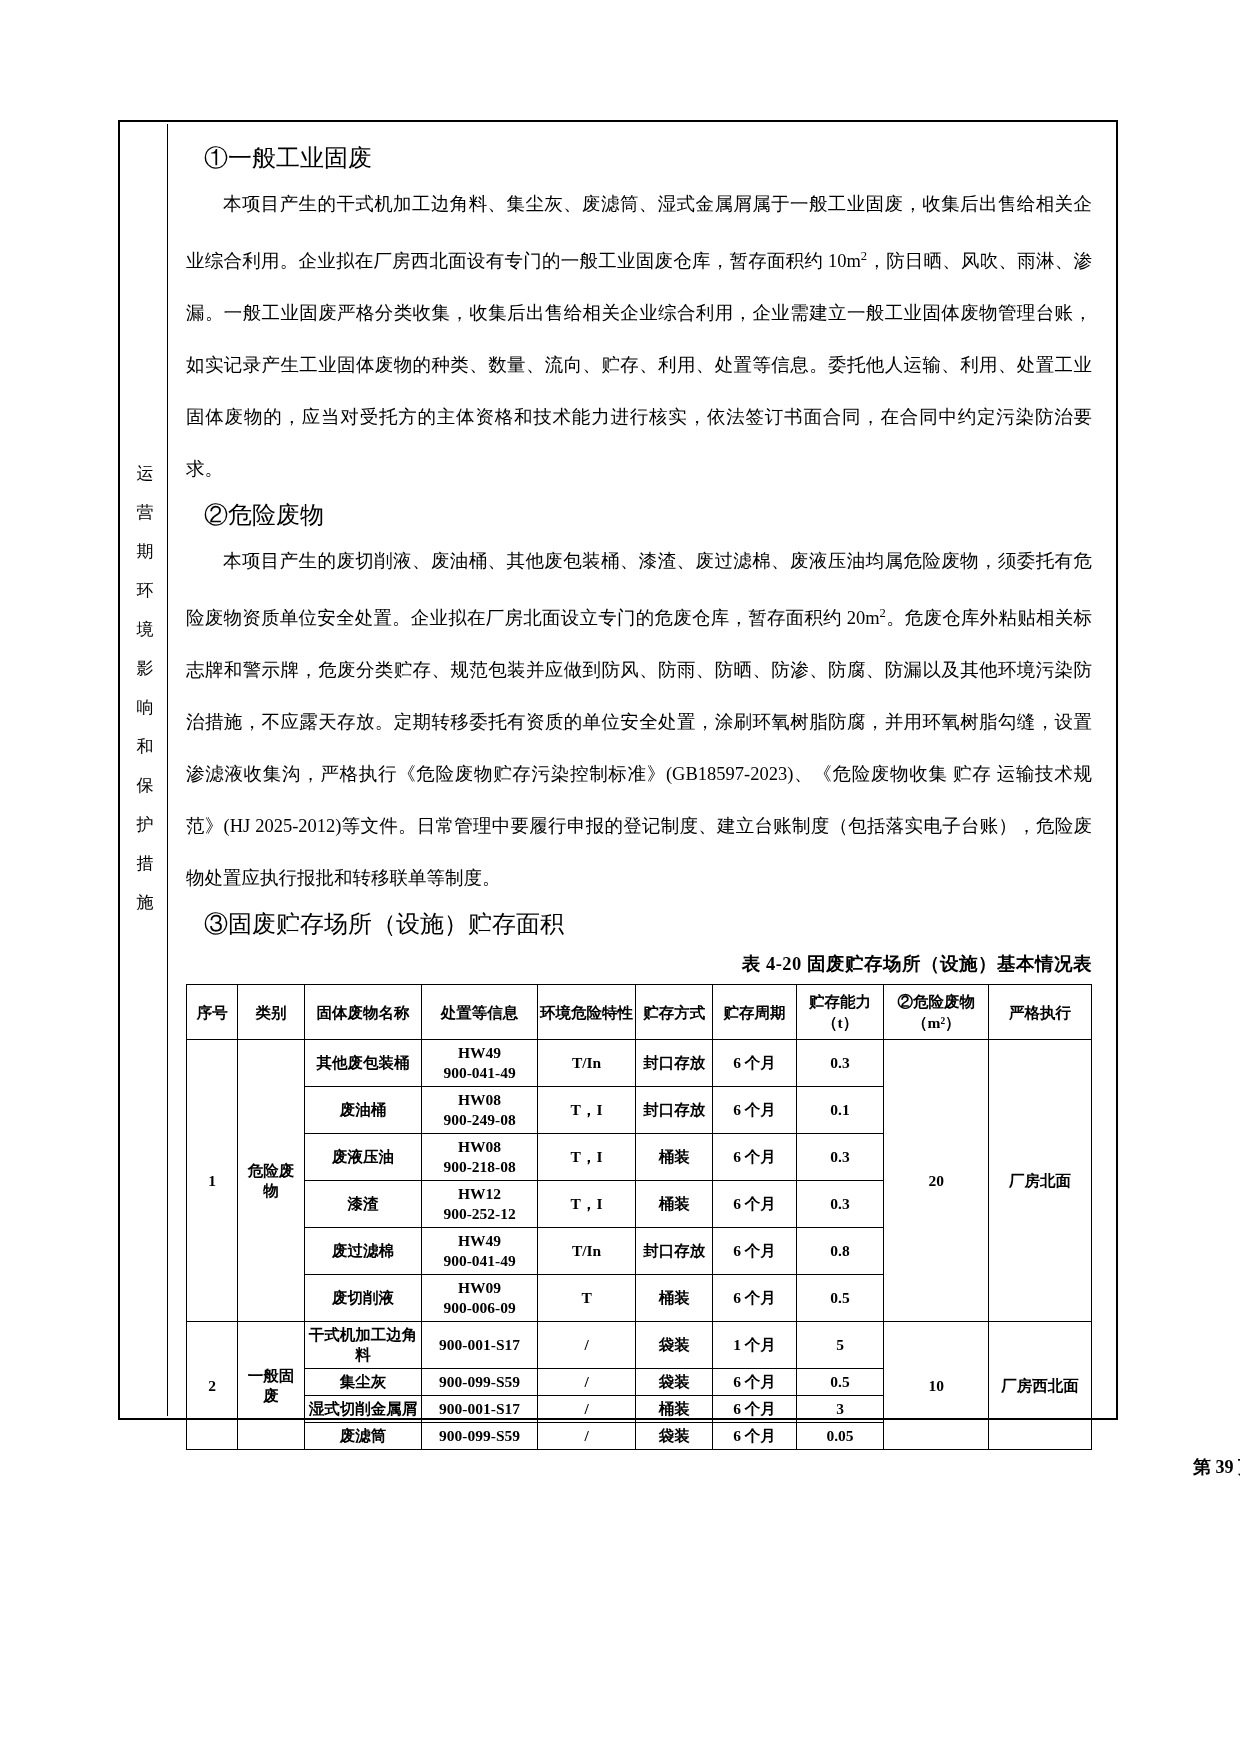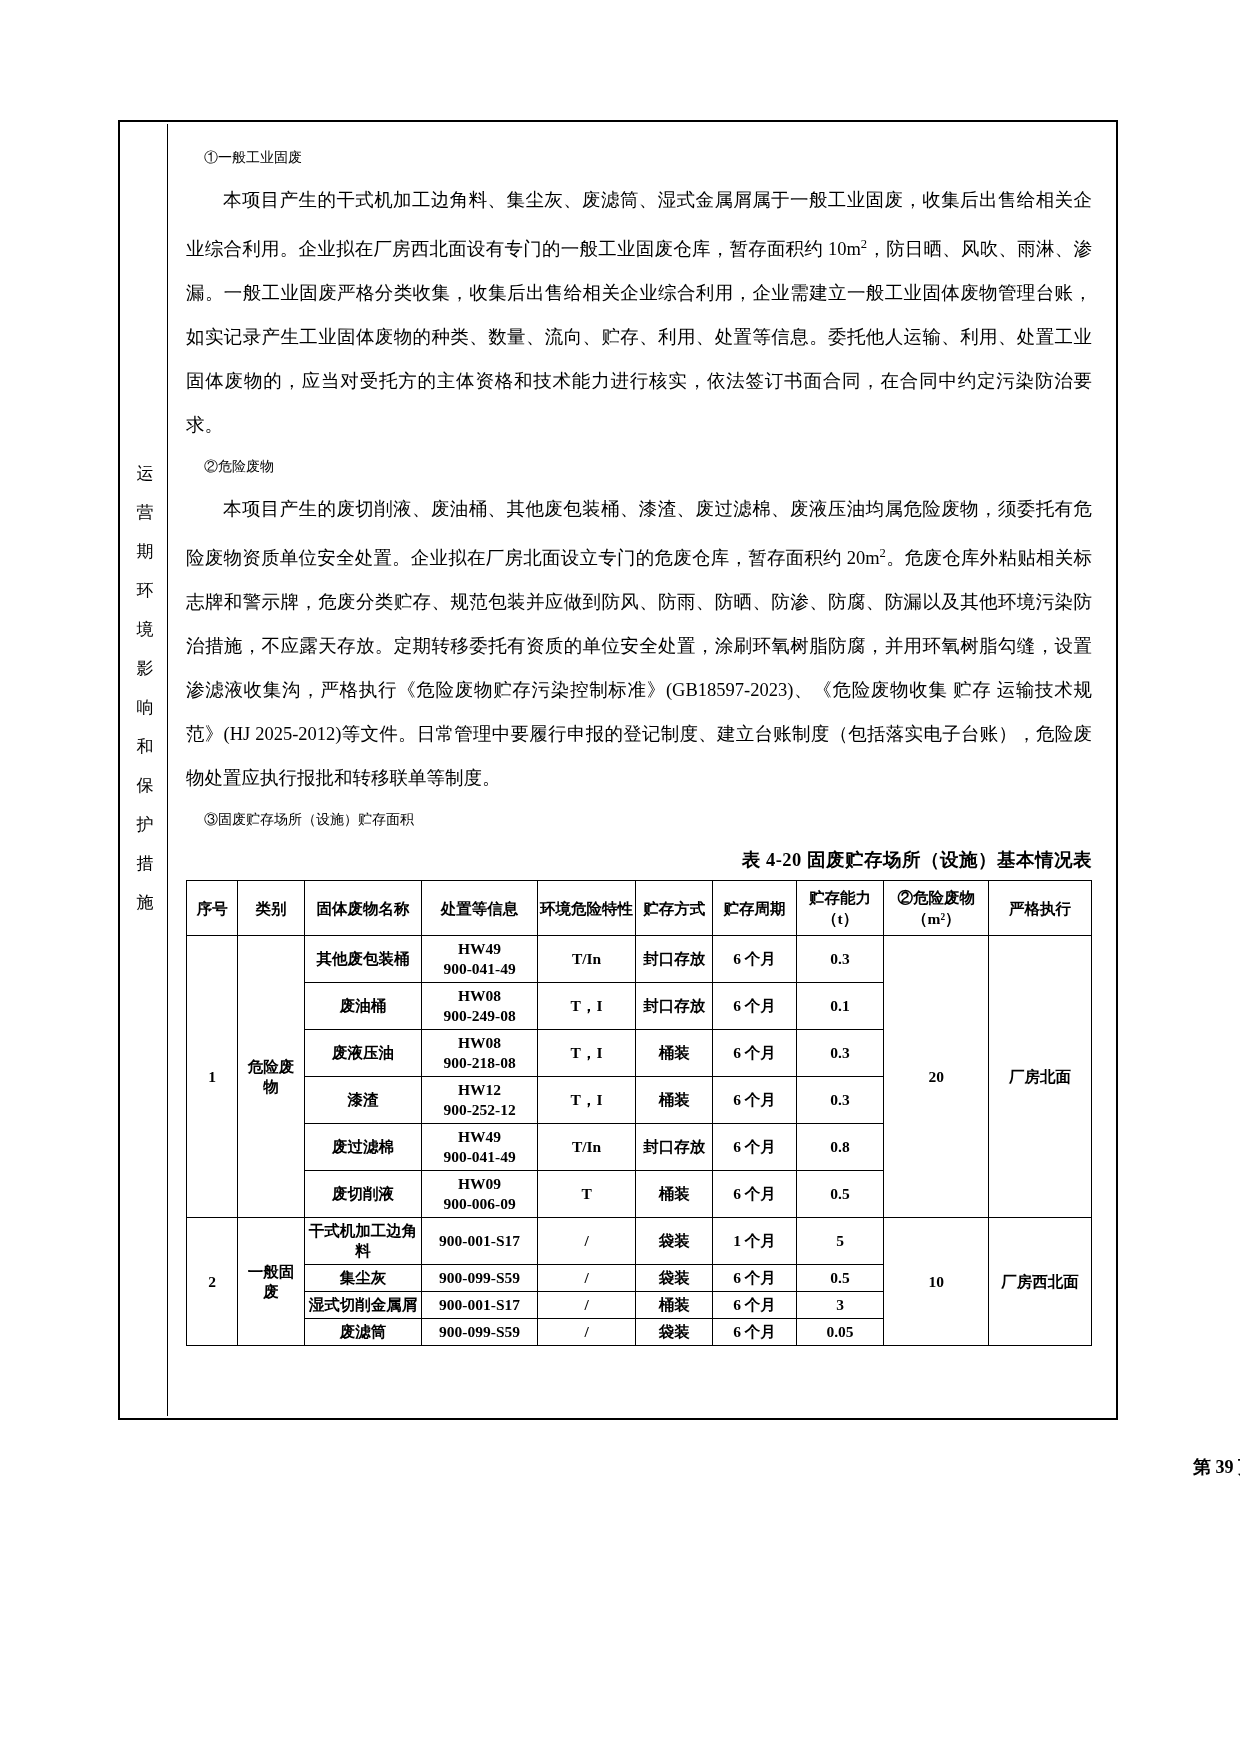--- a/index.html
+++ b/index.html
@@ -58,31 +58,31 @@
     font-family: "Liberation Serif", serif;
   }
   .content {
     flex: 1 1 auto;
     padding: 14px 22px 0 18px;
     box-sizing: border-box;
   }
   p.body-text {
     margin: 0;
     font-size: 18.5px;
-    line-height: 44px;
+    line-height: 52px;
     text-align: justify;
     text-justify: inter-ideograph;
     text-indent: 0;
   }
   p.indent2 {
     text-indent: 37px;
   }
   .sub-head {
     margin: 0;
-    font-size: 14px;
+    font-size: 24px;
     line-height: 40px;
     text-indent: 18px;
   }
   sup { font-size: 0.68em; vertical-align: super; }
 
   .tbl-title {
     text-align: right;
     font-weight: bold;
     font-size: 18.5px;
     line-height: 36px;

